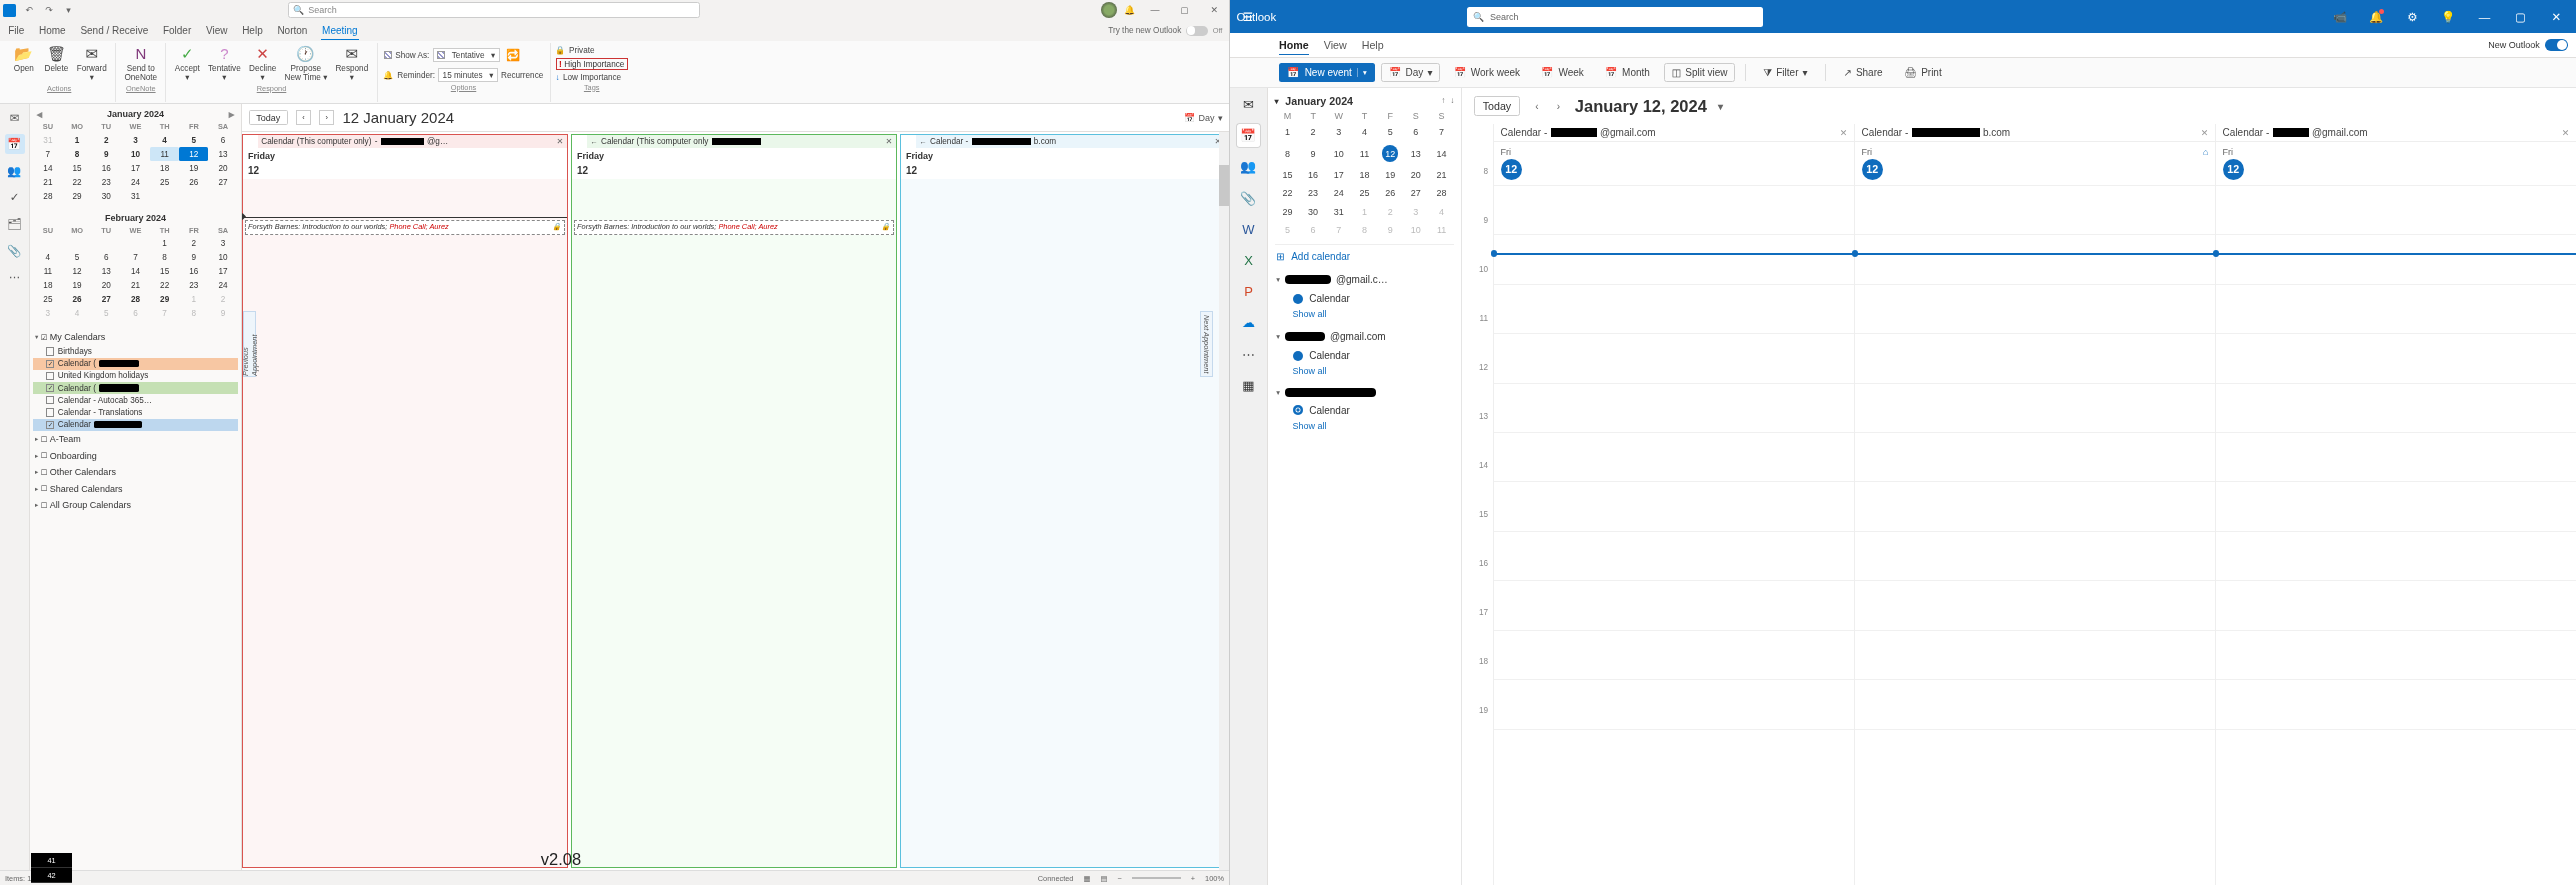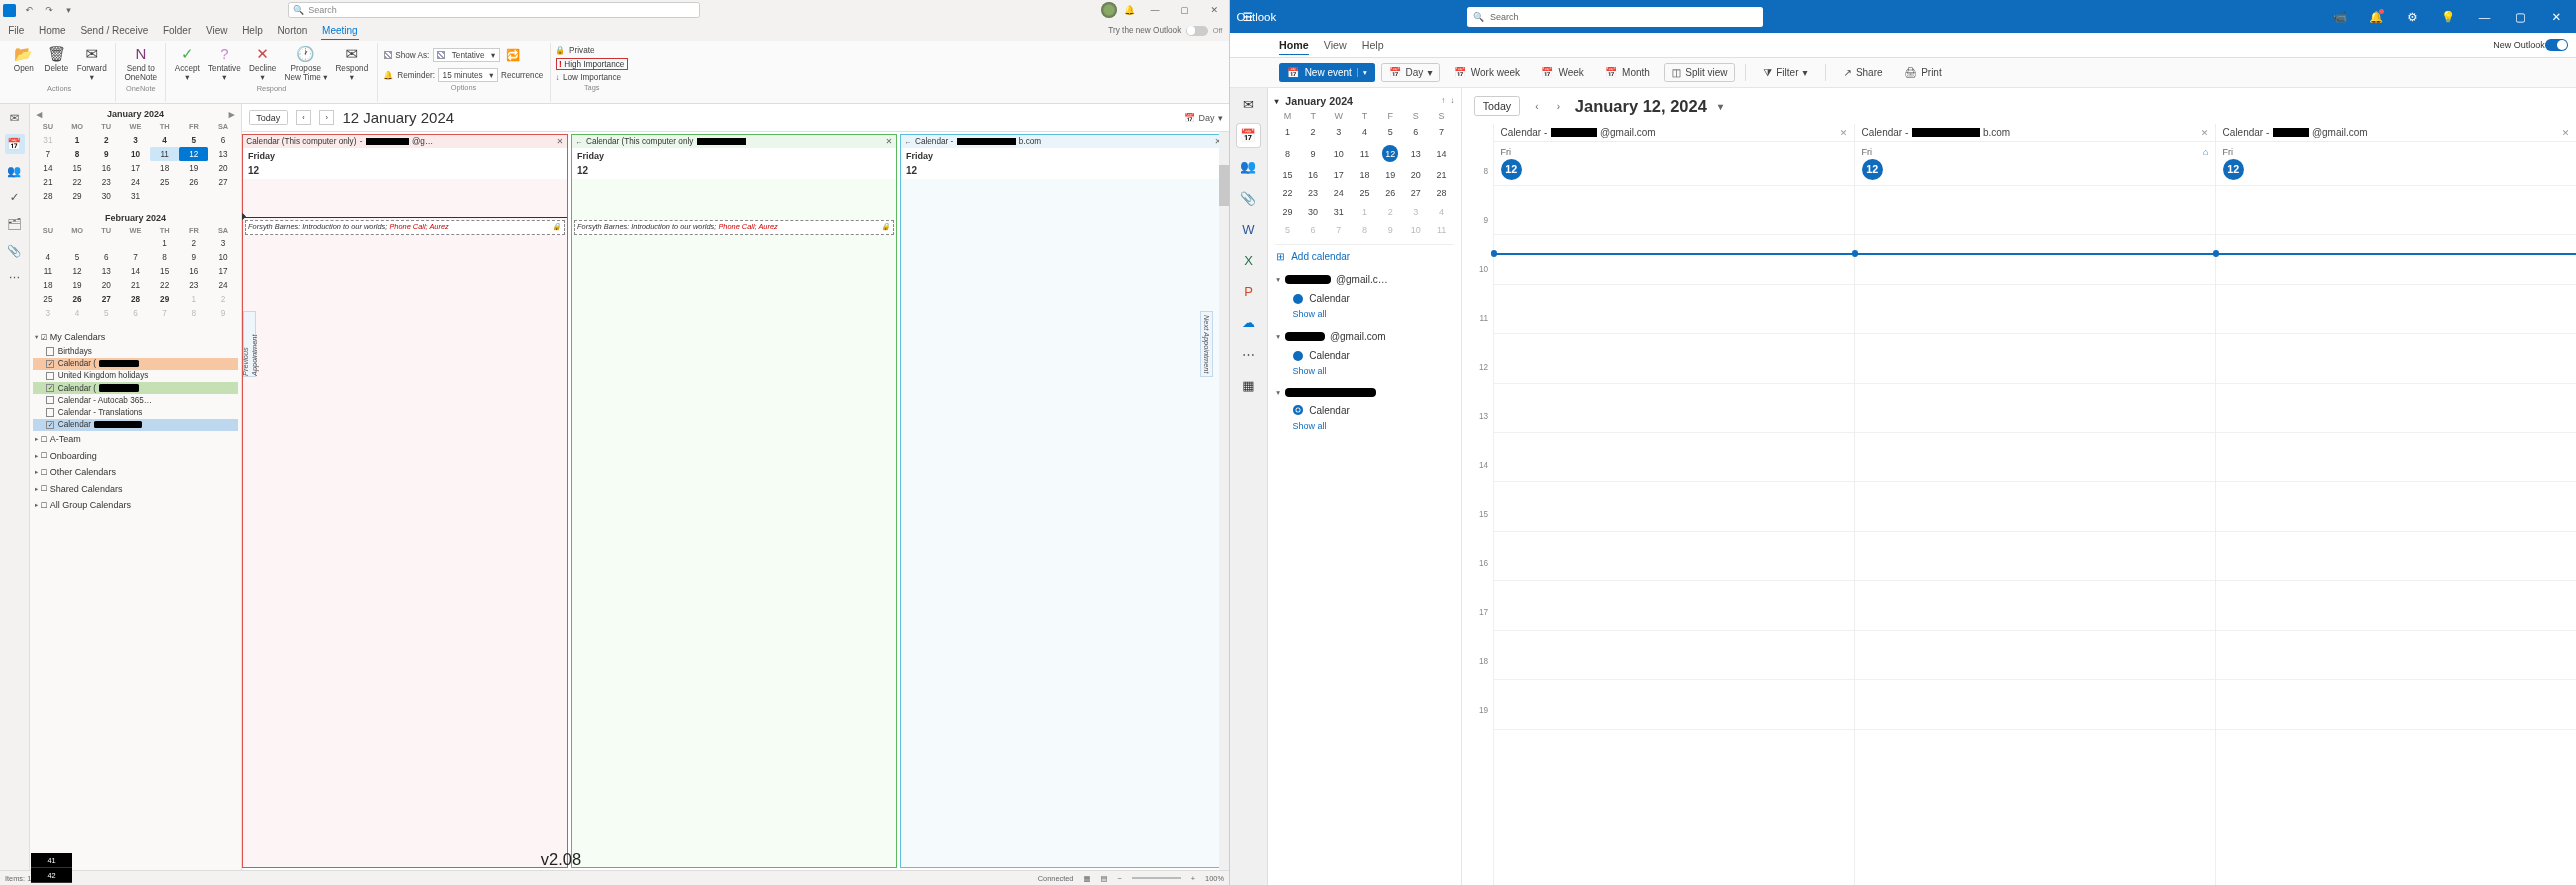--- a/index.html
+++ b/index.html
@@ -19,21 +19,21 @@
 .la-tabs .tab { padding: 3.3px 1.6px; color: #555; }
 .la-tabs .tab.active { color: #0078d4; border-bottom: 1.6px solid #0078d4; }
 .la-tabs .right { margin-left: auto; display: flex; align-items: center; gap: 5px; font-size: 8.2px; color: #666; }
 .la-tabs .toggle { width: 21.4px; height: 10px; background: #ccc; border-radius: 5px; position: relative; }
 .la-tabs .toggle::after { content: ""; position: absolute; left: 0.8px; top: 0.8px; width: 8.2px; height: 8.2px; background: #fff; border-radius: 50%; }
 .la-tabs .tog-lbl { font-size: 7.4px; color: #888; }
 
 .la-ribbon { height: 63px; background: #fafafa; border-bottom: 0.8px solid #ddd; display: flex; padding: 1.6px 3.3px; }
 .rgroup { display: flex; flex-direction: column; align-items: center; padding: 0 5px; border-right: 0.8px solid #e5e5e5; }
 .rgroup .row { display: flex; gap: 1.6px; flex: 1; align-items: flex-start; }
-.rgroup .lbl { font-size: 7.4px; color: #888; padding-bottom: 14px; }
+.rgroup .lbl { font-size: 7.4px; color: #888; padding-bottom: 14px; text-decoration: underline; }
 .rbtn { display: flex; flex-direction: column; align-items: center; gap: 1.6px; padding: 1.6px 3.3px; min-width: 31px; font-size: 8.2px; color: #444; }
 .rbtn .ri { width: 18px; height: 18px; display: flex; align-items: center; justify-content: center; font-size: 15px; }
 .rbtn .rt { text-align: center; line-height: 1.1; }
 .mini-row { display: flex; align-items: center; gap: 3.3px; font-size: 8.2px; color: #444; padding: 0.8px 0; }
 .mini-row .sel { border: 0.8px solid #ccc; padding: 0.8px 3.3px; background: #fff; display: flex; align-items: center; gap: 6.6px; }
 .mini-row .swatch { width: 8.2px; height: 8.2px; border: 0.8px solid #999; }
 .imp-frame { border: 0.8px solid #c33; padding: 0.8px 2.5px; display: flex; align-items: center; gap: 2.5px; font-size: 8.2px; }
 
 .la-body { flex: 1; display: flex; overflow: hidden; }
 .la-rail { width: 30px; background: #f3f2f1; border-right: 0.8px solid #e1dfdd; display: flex; flex-direction: column; align-items: center; padding-top: 3.3px; gap: 6.6px; }
@@ -72,21 +72,21 @@
 .la-main-hdr .vbtn { display: flex; align-items: center; gap: 3.3px; font-size: 9px; color: #555; }
 
 .la-grid-wrap { flex: 1; display: flex; overflow: hidden; position: relative; }
 .la-timecol { width: 36px; border-right: 0.8px solid #eee; padding-top: 38px; }
 .la-timecol .hr { height: 36px; font-size: 7.4px; color: #888; text-align: right; padding-right: 3.3px; border-top: 0.8px solid #f0f0f0; }
 .la-cols { flex: 1; display: flex; gap: 3.3px; padding: 1.6px 3.3px 1.6px 0; }
 .la-col { flex: 1; display: flex; flex-direction: column; border: 0.8px solid #ddd; position: relative; }
 .la-col.c1 { border-color: #d9534f; }
 .la-col.c2 { border-color: #5cb85c; }
 .la-col.c3 { border-color: #5bc0de; }
-.la-col-hdr { height: 13px; display: flex; align-items: center; padding: 0 3.3px; font-size: 8.2px; gap: 3.3px; position: relative; }
+.la-col-hdr { height: 13px; display: flex; align-items: center; padding: 0 3.3px; font-size: 8.2px; gap: 3.3px; position: relative; margin-left: 15px; }
 .la-col.c1 .la-col-hdr { background: #fbeaea; }
 .la-col.c2 .la-col-hdr { background: #eaf7ea; }
 .la-col.c3 .la-col-hdr { background: #eaf5fb; }
 .la-col-hdr .arrow { font-size: 7.4px; }
 .la-col-hdr .x { position: absolute; right: 3.3px; font-size: 8.2px; color: #666; }
 .la-col-hdr .redact { background: #000; height: 6.6px; display: inline-block; }
 .la-col-day { padding: 3.3px 5px; font-size: 9px; font-weight: 600; }
 .la-col-date { padding: 0 5px 3.3px; font-size: 10px; font-weight: 600; }
 .la-col-body { flex: 1; position: relative; font-style: italic; }
 .la-col.c1 .la-col-body { background: #fdf5f5; }
@@ -118,21 +118,21 @@
 .ra-titlebar .brand { font-size: 11.5px; }
 .ra-titlebar .search { width: 296px; height: 20px; background: #fff; border-radius: 2.5px; display: flex; align-items: center; padding: 0 6.6px; gap: 5px; color: #666; margin-left: 181px; }
 .ra-titlebar .sp { flex: 1; }
 .ra-titlebar .tbtn { width: 26px; height: 26px; display: flex; align-items: center; justify-content: center; color: #fff; font-size: 11.5px; }
 .ra-titlebar .bell-badge { position: relative; }
 .ra-titlebar .bell-badge::after { content: ""; position: absolute; top: 5px; right: 5px; width: 5px; height: 5px; background: #f55; border-radius: 50%; }
 
 .ra-tabs { height: 25px; display: flex; align-items: center; padding: 0 8.2px 0 49px; gap: 15px; font-size: 10.7px; border-bottom: 0.8px solid #e1dfdd; }
 .ra-tabs .tab { padding: 3.3px 0; color: #555; }
 .ra-tabs .tab.active { border-bottom: 1.6px solid #0f6cbd; color: #222; font-weight: 600; }
-.ra-tabs .right { margin-left: auto; display: flex; align-items: center; font-size: 9px; }
+.ra-tabs .right { margin-left: auto; display: flex; align-items: center; gap: 5px; font-size: 9px; }
 .ra-tabs .toggle-on { width: 23px; height: 11.5px; background: #0f6cbd; border-radius: 5.8px; position: relative; }
 .ra-tabs .toggle-on::after { content: ""; position: absolute; right: 0.8px; top: 0.8px; width: 10px; height: 10px; background: #fff; border-radius: 50%; }
 
 .ra-toolbar { height: 30px; background: #fafafa; border-bottom: 0.8px solid #e5e5e5; display: flex; align-items: center; padding: 0 49px; gap: 6.6px; font-size: 10px; }
 .ra-toolbar .primary { background: #0f6cbd; color: #fff; padding: 4.1px 8.2px; border-radius: 2.5px; display: flex; align-items: center; gap: 5px; }
 .ra-toolbar .primary .chev { border-left: 0.8px solid rgba(255,255,255,.4); padding-left: 5px; font-size: 7.4px; }
 .ra-toolbar .btn { padding: 3.3px 6.6px; border: 0.8px solid transparent; border-radius: 2.5px; display: flex; align-items: center; gap: 4.1px; color: #444; }
 .ra-toolbar .btn.outlined { border-color: #ccc; }
 .ra-toolbar .sep { width: 0.8px; height: 16.5px; background: #ddd; margin: 0 3.3px; }
 

